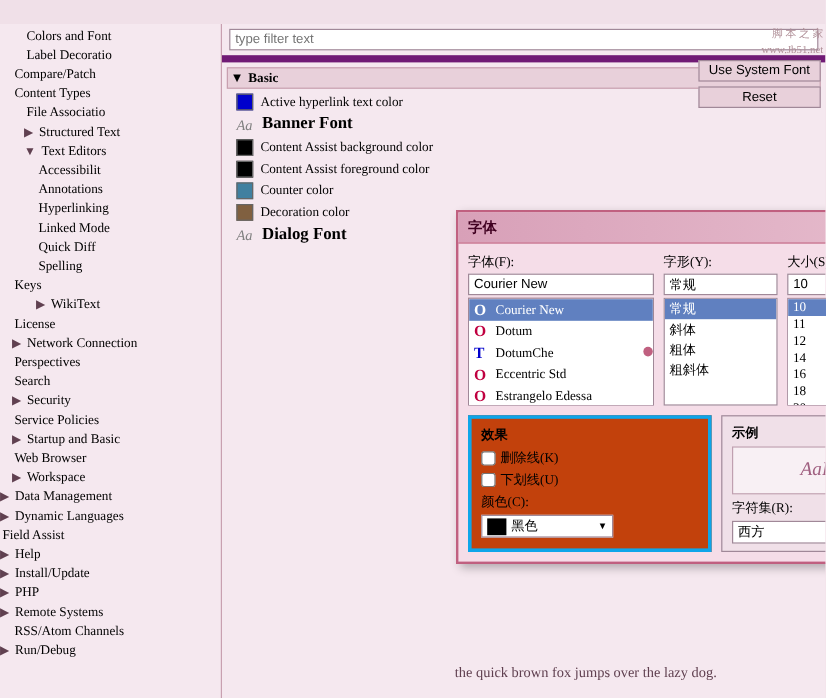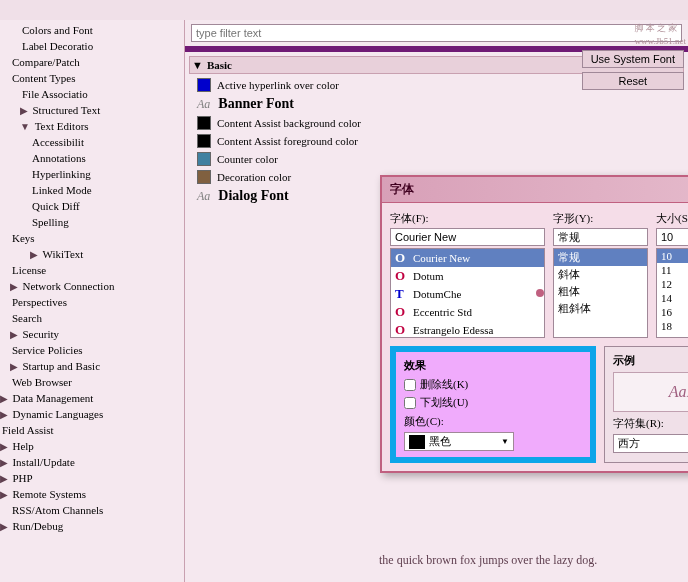--- a/index.html
+++ b/index.html
@@ -231,23 +231,23 @@
     }
 
     
     .effects-section {
       display: flex;
       gap: 8px;
       margin-top: 8px;
     }
 
     .effects-box {
-      border: 6px solid #0ea5e9;
+      border: 3px solid #0ea5e9;
       padding: 6px 8px;
-      background: #f0abfc;
+      background: #c2410c;
       flex: 1;
     }
 
     .sample-box {
       border: 1px solid #a08898;
       padding: 6px 8px;
       background: #f0e0e8;
       flex: 1;
     }
 
@@ -366,20 +366,21 @@
       margin-right: 2px;
     }
 
     
     .wm-top-right {
       position: absolute;
       top: 2px;
       right: 2px;
       font-size: 9px;
       color: #b09098;
+      text-align: right;
       line-height: 1.4;
     }
 
     .wm-bottom-right {
       position: absolute;
       bottom: 2px;
       right: 2px;
       font-size: 9px;
       color: #c0a0b0;
     }
@@ -475,20 +476,24 @@
     <div class="tree-item indent-1">
       <span class="tree-label">Service Policies</span>
     </div>
     <div class="tree-item indent-1">
       <span class="expand-icon">▶</span>
       <span class="tree-label">Startup and Basic</span>
     </div>
     <div class="tree-item indent-1">
       <span class="tree-label">Web Browser</span>
     </div>
+    <div class="tree-item indent-1">
+      <span class="expand-icon">▶</span>
+      <span class="tree-label">Workspace</span>
+    </div>
     <div class="tree-item indent-0">
       <span class="expand-icon">▶</span>
       <span class="tree-label">Data Management</span>
     </div>
     <div class="tree-item indent-0">
       <span class="expand-icon">▶</span>
       <span class="tree-label">Dynamic Languages</span>
     </div>
     <div class="tree-item indent-0">
       <span class="tree-label">Field Assist</span>
@@ -536,21 +541,21 @@
 
     <div class="prefs-content">
 
       <div class="prefs-section-header">
         <span>▼</span>
         <span style="font-size:11px;font-weight:bold;">Basic</span>
       </div>
 
       <div class="pref-item">
         <div class="color-swatch" style="background:#0000cc;"></div>
-        <span>Active hyperlink over color</span>
+        <span>Active hyperlink text color</span>
       </div>
 
       <div class="pref-item">
         <span class="aa-prefix">Aa</span>
         <span class="banner-font-label">Banner Font</span>
       </div>
 
       <div class="pref-item">
         <div class="color-swatch" style="background:#000;"></div>
         <span>Content Assist background color</span>

